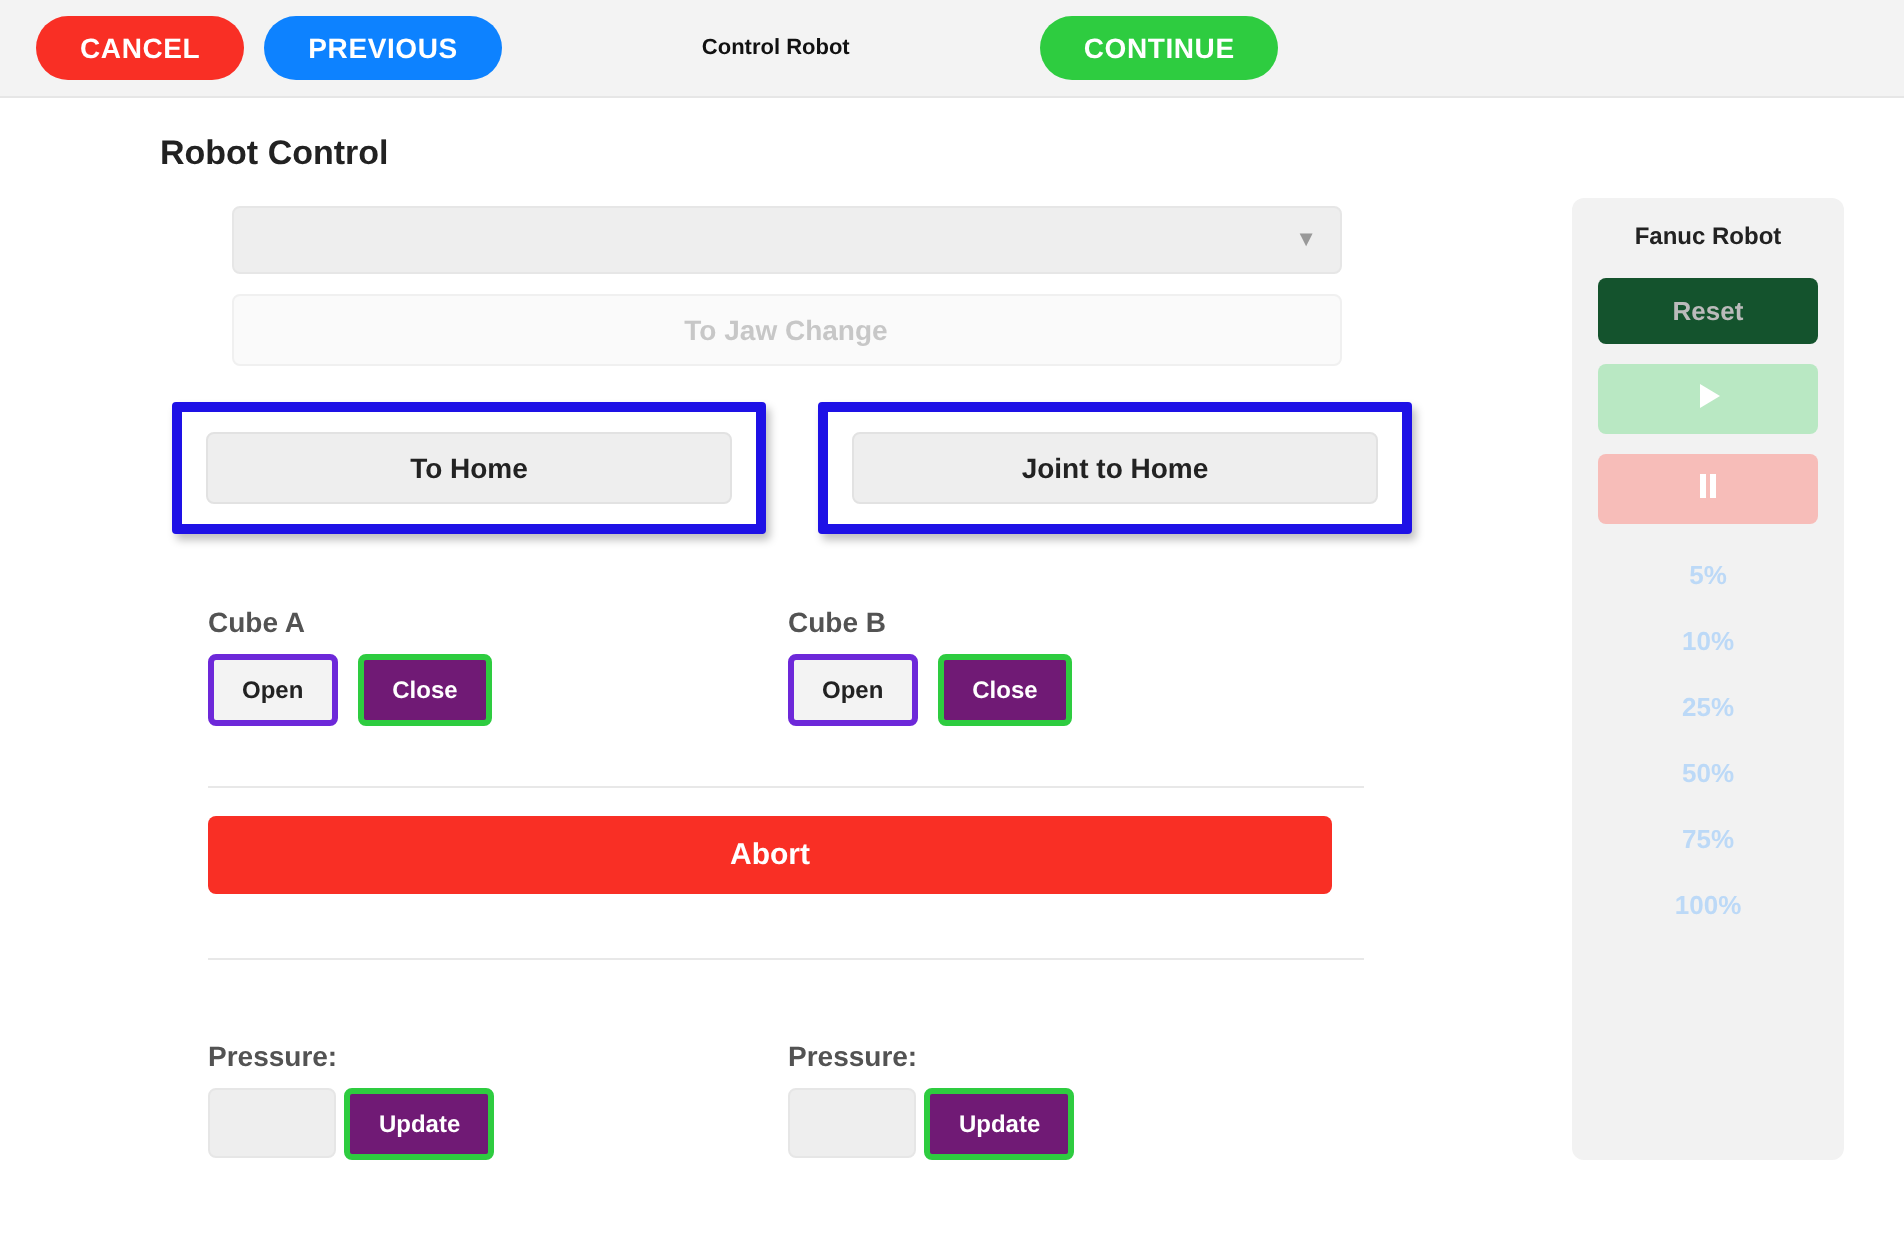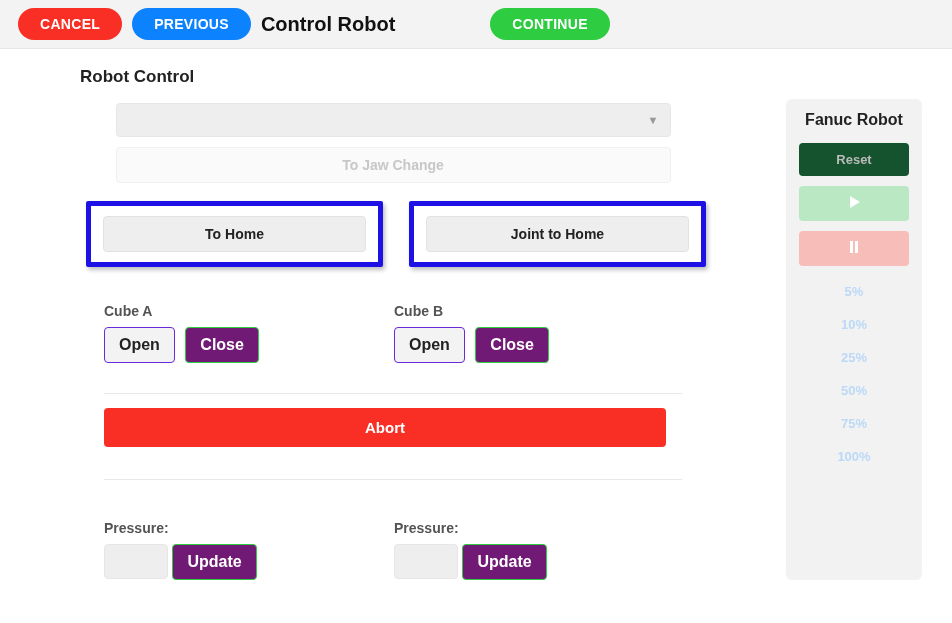--- a/index.html
+++ b/index.html
@@ -2,47 +2,47 @@
 <html><head>
   <meta charset="utf-8">
   <style>
     * { box-sizing: border-box; margin: 0; padding: 0; }
     body { font-family: -apple-system, BlinkMacSystemFont, "Segoe UI", Arial, sans-serif; background: #fff; width: 952px; height: 623px; overflow: hidden; }
     .topbar { background: #f3f3f3; border-bottom: 1px solid #e6e6e6; padding: 8px 18px; display: flex; align-items: center; gap: 10px; }
     .pill { border: none; border-radius: 20px; padding: 8px 22px; font-size: 14px; font-weight: 700; color: #fff; cursor: pointer; letter-spacing: 0.3px; }
     .pill.cancel { background: #f92f25; }
     .pill.previous { background: #0d82ff; }
     .pill.continue { background: #2ecc40; }
-    .topbar-title { font-size: 20px; font-weight: 700; color: #111; }
+    .topbar-title { font-size: 11px; font-weight: 700; color: #111; margin-left: 90px; }
     .topbar-spacer { flex: 1; }
     .continue-wrap { margin-left: 85px; }
     .stage { display: flex; }
     .main { flex: 1; padding: 18px 80px 0 80px; }
     .main h2 { text-align: left; font-size: 17px; font-weight: 700; color: #222; margin-bottom: 16px; }
     .selectbar { position: relative; width: 555px; margin: 0 auto 10px auto; }
     .selectbar .sel { width: 100%; height: 34px; background: #eeeeee; border: 1px solid #e6e6e6; border-radius: 4px; appearance: none; padding: 0 34px 0 12px; font-size: 14px; color: #555; cursor: pointer; }
     .selectbar .caret { position: absolute; right: 12px; top: 50%; transform: translateY(-50%); color: #999; font-size: 11px; pointer-events: none; }
     .jaw { display: block; width: 555px; margin: 0 auto 18px auto; background: #fafafa; border: 1px solid #f0f0f0; border-radius: 4px; color: #c7c7c7; font-size: 14px; font-weight: 600; padding: 9px 0; text-align: center; cursor: default; }
     .homerow { display: flex; gap: 26px; margin-left: 6px; margin-bottom: 36px; }
     .homebox { border: 5px solid #1e11e6; border-radius: 2px; padding: 10px 12px; width: 297px; box-shadow: 2px 3px 4px rgba(0,0,0,0.25); background: #fff; }
     .homebtn { width: 100%; background: #eeeeee; border: 1px solid #e2e2e2; border-radius: 4px; font-size: 14px; font-weight: 600; color: #222; padding: 9px 0; cursor: pointer; }
     .cuberow { display: flex; gap: 0; margin-left: 24px; margin-bottom: 30px; }
     .cubecol { width: 290px; }
     .cubecol .label { font-size: 14px; font-weight: 700; color: #535353; margin-bottom: 8px; }
-    .smallbtn { border: 1px solid #6d28d9; border-radius: 4px; padding: 8px 14px; font-size: 16px; font-weight: 700; cursor: pointer; margin-right: 6px; }
+    .smallbtn { border: 3px solid #6d28d9; border-radius: 4px; padding: 8px 14px; font-size: 12px; font-weight: 700; cursor: pointer; margin-right: 6px; }
     .smallbtn.light { background: #f3f3f3; color: #222; }
     .smallbtn.green { background: #701a75; color: #fff; border-color: #2ecc40; }
     .divider { border: none; border-top: 1px solid #e8e8e8; margin: 0 24px 14px 24px; }
     .abort { display: block; width: 562px; margin: 0 0 32px 24px; background: #f92f25; color: #fff; border: none; border-radius: 4px; font-size: 15px; font-weight: 700; padding: 11px 0; cursor: pointer; }
     .pressrow { display: flex; gap: 0; margin-left: 24px; margin-top: 40px; }
     .presscol { width: 290px; }
     .presscol .label { font-size: 14px; font-weight: 700; color: #535353; margin-bottom: 8px; }
     .pressinput { background: #eeeeee; border: 1px solid #e6e6e6; border-radius: 4px; width: 64px; height: 35px; padding: 0 8px; font-size: 14px; vertical-align: top; }
     .sidebar { width: 140px; margin: 50px 30px 0 0; background: #f2f2f2; border-radius: 6px; padding: 12px 8px 18px 8px; text-align: center; }
-    .sidebar .title { font-size: 16px; font-weight: 700; color: #222; margin-bottom: 14px; }
+    .sidebar .title { font-size: 12px; font-weight: 700; color: #222; margin-bottom: 14px; }
     .sidebtn { width: 110px; border: none; border-radius: 4px; padding: 9px 0; margin: 0 auto 10px auto; display: block; font-size: 13px; font-weight: 700; cursor: pointer; }
     .sidebtn.reset { background: #14532d; color: #bbb; cursor: default; }
     .sidebtn.play { background: #b9e8c3; color: #fff; }
     .sidebtn.pause { background: #f7bdb9; color: #fff; }
     .speedlink { display: block; font-size: 13px; font-weight: 700; color: #bcd9f7; margin: 18px 0; cursor: default; }
     .icon-tri { display:inline-block; }
   </style>
 </head>
 <body>
 

